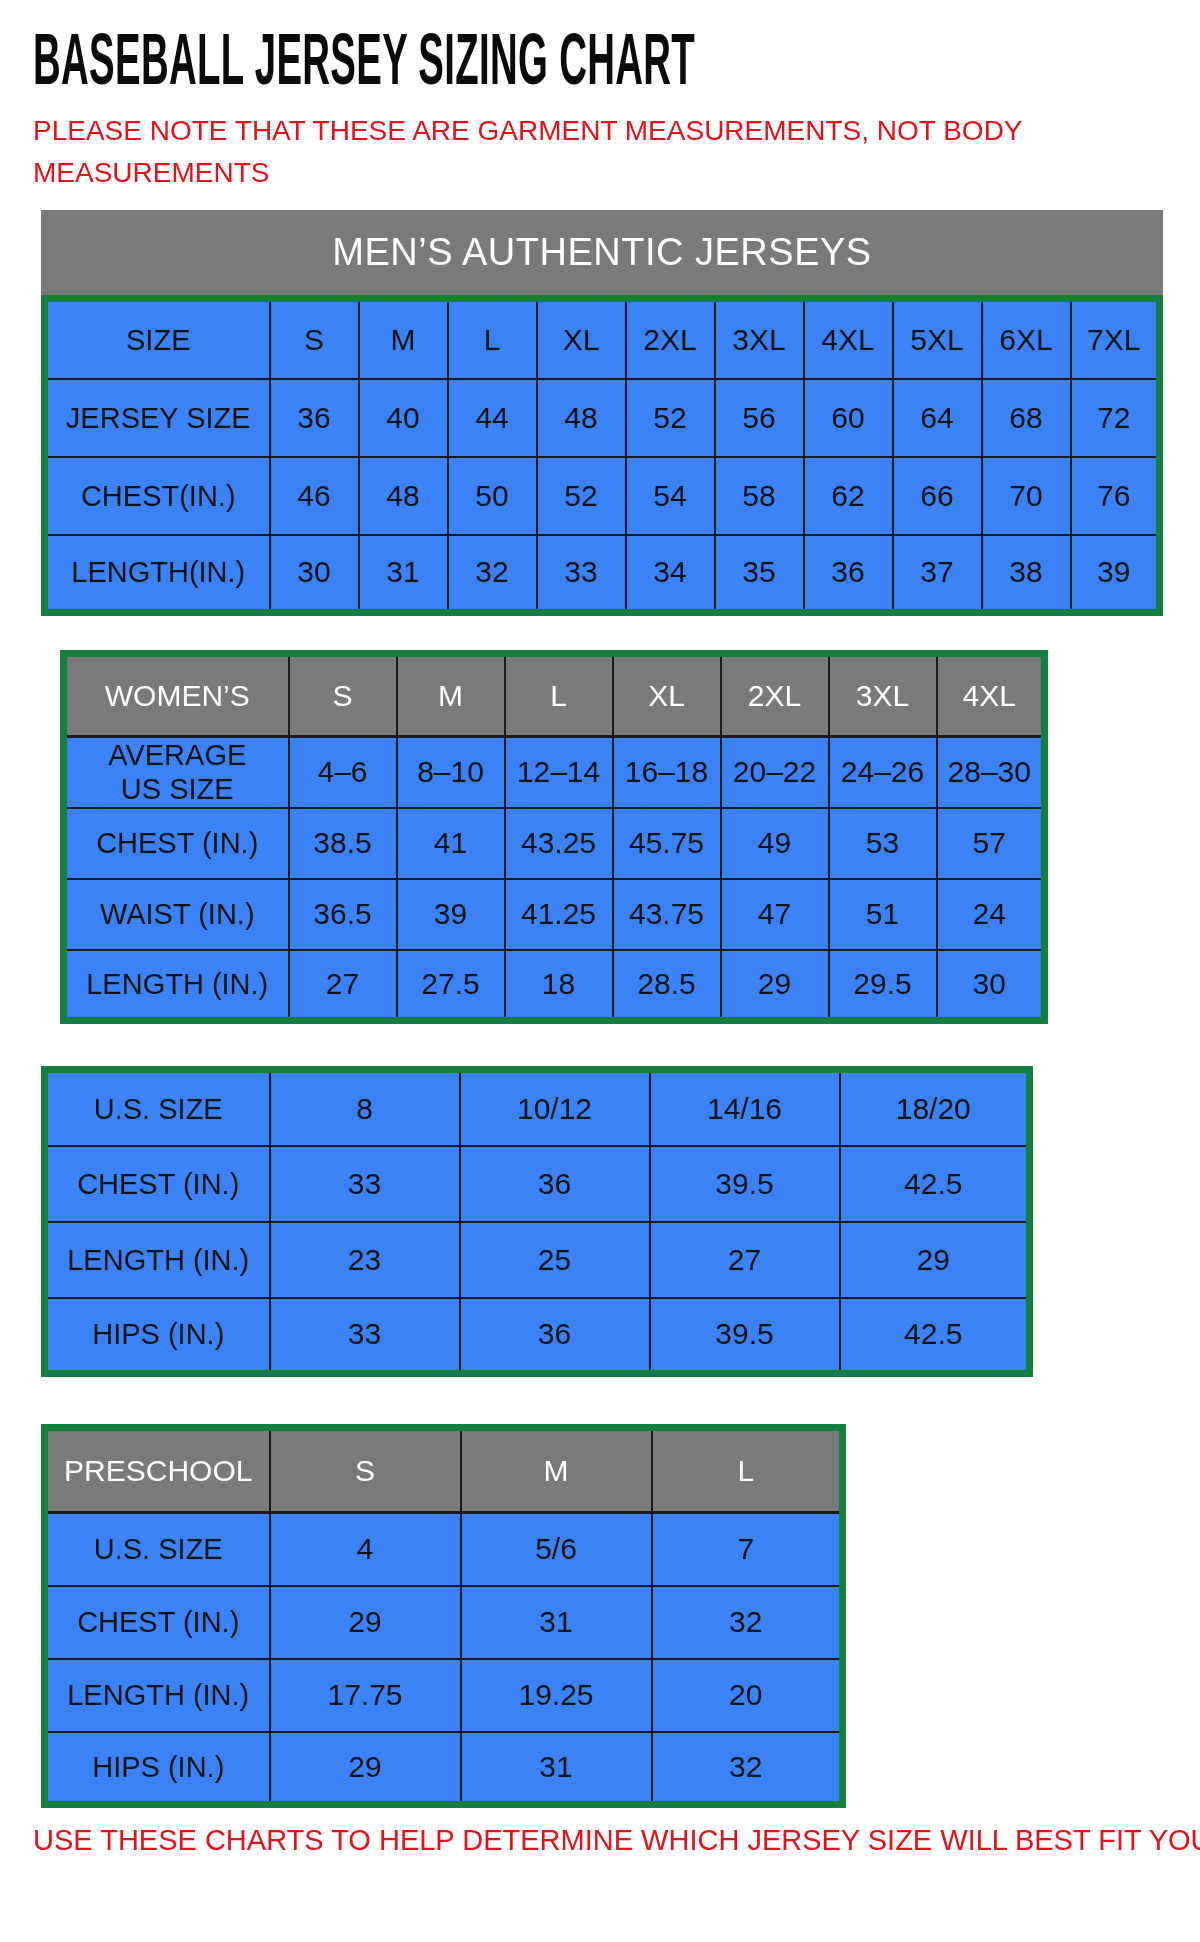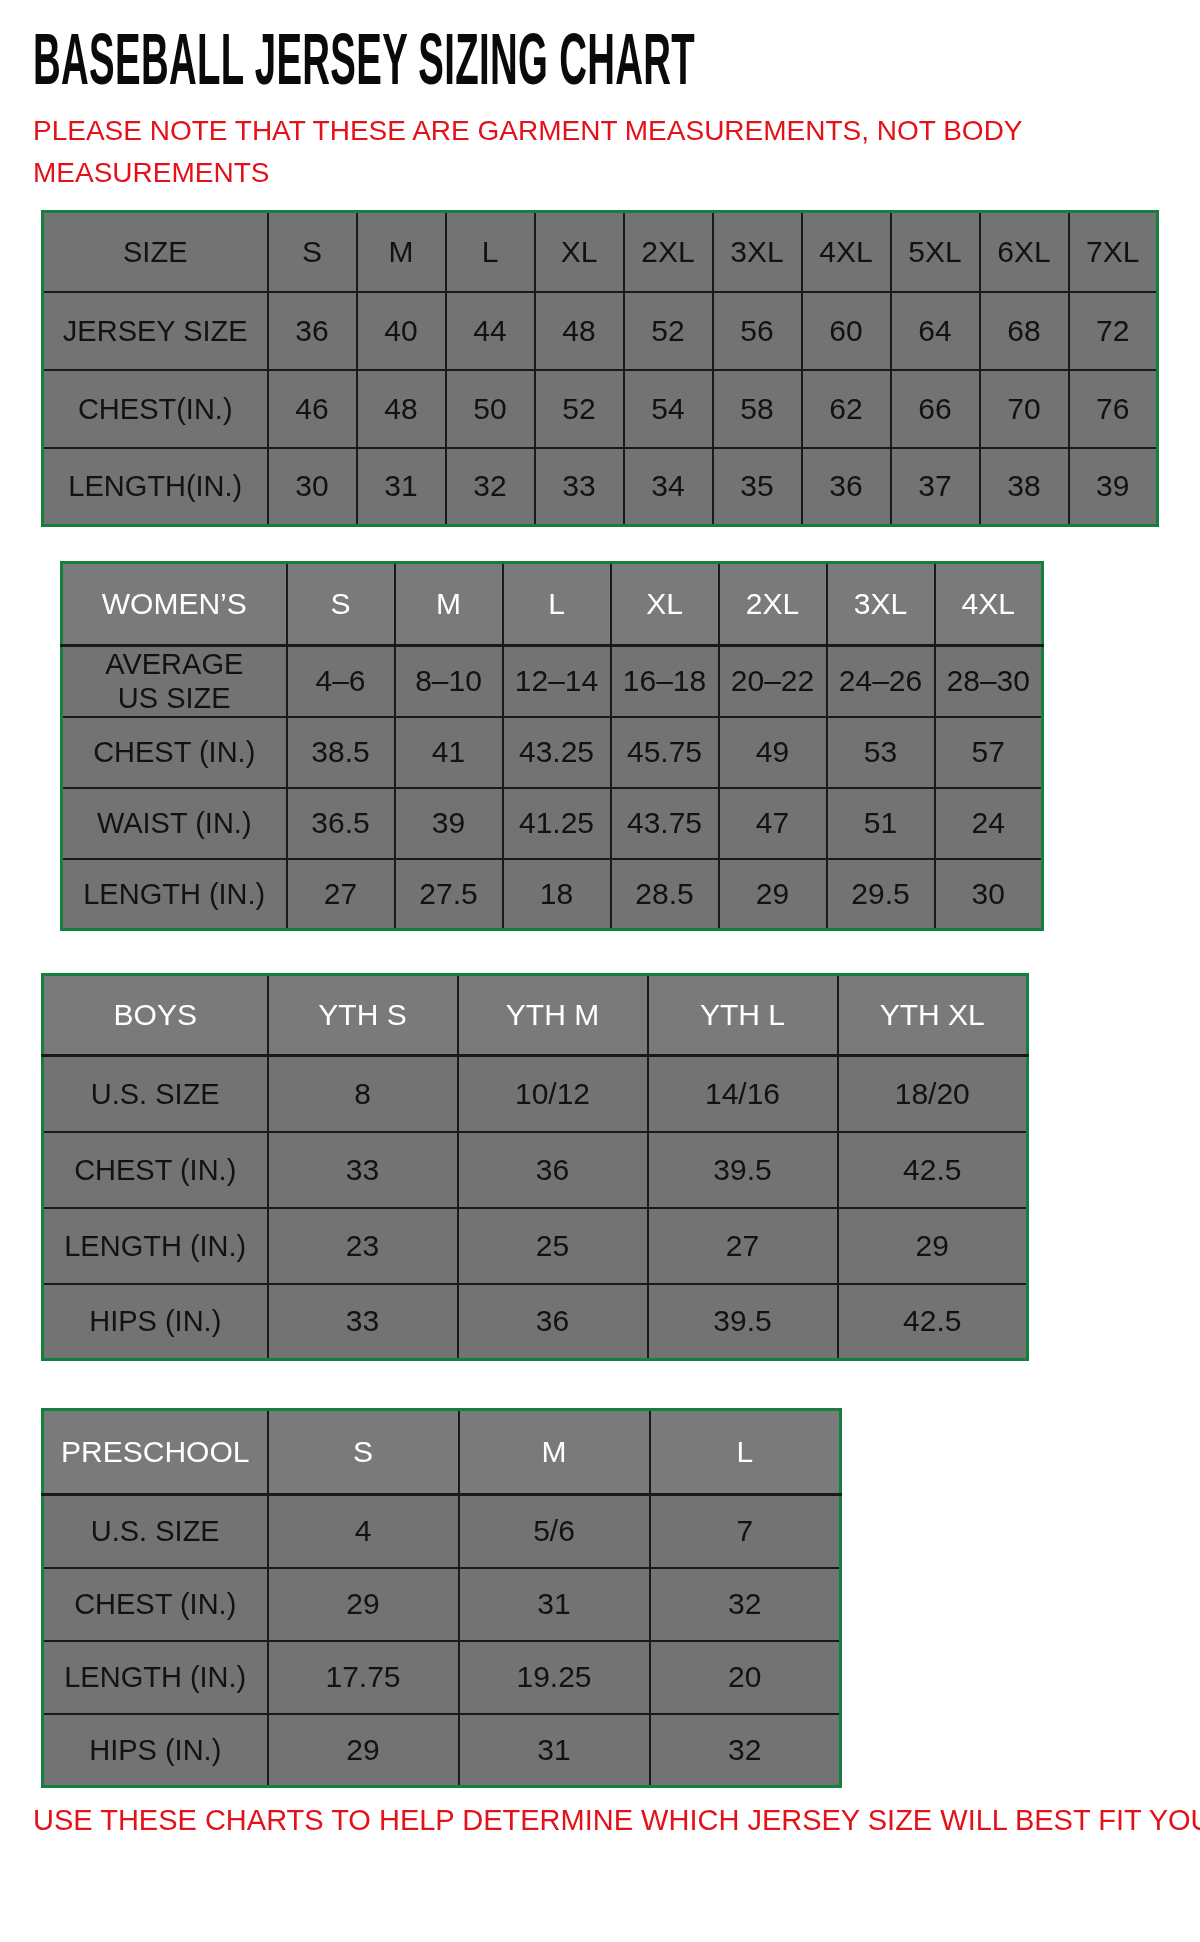--- a/index.html
+++ b/index.html
@@ -45,22 +45,22 @@
     display: flex;
     align-items: center;
     justify-content: center;
     font-size: 38px;
     letter-spacing: 0.5px;
   }
 
   table.size-table {
     border-collapse: collapse;
     table-layout: fixed;
-    border: 3px solid #15803d;
-    background: #737373;
+    border: 7px solid #15803d;
+    background: #3b82f6;
   }
   table.size-table th,
   table.size-table td {
     border: 2px solid #1a1a1a;
     text-align: center;
     vertical-align: middle;
     padding: 0;
     font-weight: normal;
     overflow: hidden;
   }
@@ -98,20 +98,21 @@
 <body>
 
 <div class="page">
 
   <h1 class="title">BASEBALL JERSEY SIZING CHART</h1>
 
   <p class="note">PLEASE NOTE THAT THESE ARE GARMENT MEASUREMENTS, NOT BODY
 MEASUREMENTS</p>
 
   <section class="sec sec-mens">
+    <div class="banner">MEN’S AUTHENTIC JERSEYS</div>
     <table class="size-table tbl-mens">
         <colgroup>
           <col style="width: 225px;">
           <col style="width: 89px;">
           <col style="width: 89px;">
           <col style="width: 89px;">
           <col style="width: 89px;">
           <col style="width: 89px;">
           <col style="width: 89px;">
           <col style="width: 89px;">
@@ -247,27 +248,20 @@
   <section class="sec sec-boys">
     <table class="size-table tbl-boys">
         <colgroup>
           <col style="width: 225px;">
           <col style="width: 190px;">
           <col style="width: 190px;">
           <col style="width: 190px;">
           <col style="width: 190px;">
         </colgroup>
         <tbody>
-          <tr class="header-row">
-            <th>BOYS</th>
-            <th>YTH S</th>
-            <th>YTH M</th>
-            <th>YTH L</th>
-            <th>YTH XL</th>
-          </tr>
           <tr>
             <td class="row-label">U.S. SIZE</td>
             <td class="data-cell">8</td>
             <td class="data-cell">10/12</td>
             <td class="data-cell">14/16</td>
             <td class="data-cell">18/20</td>
           </tr>
           <tr>
             <td class="row-label">CHEST (IN.)</td>
             <td class="data-cell">33</td>

